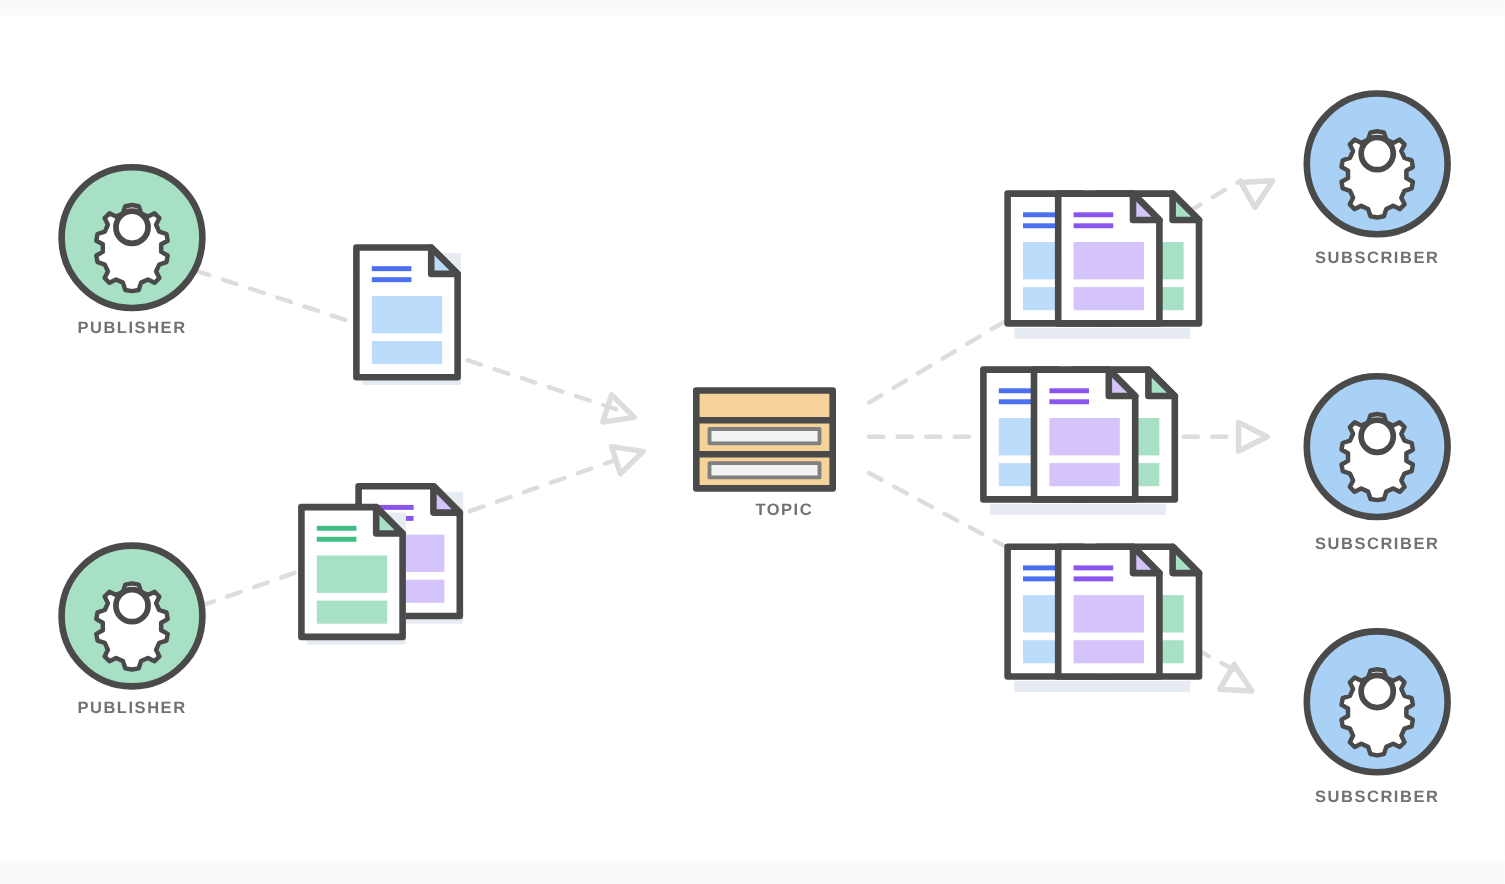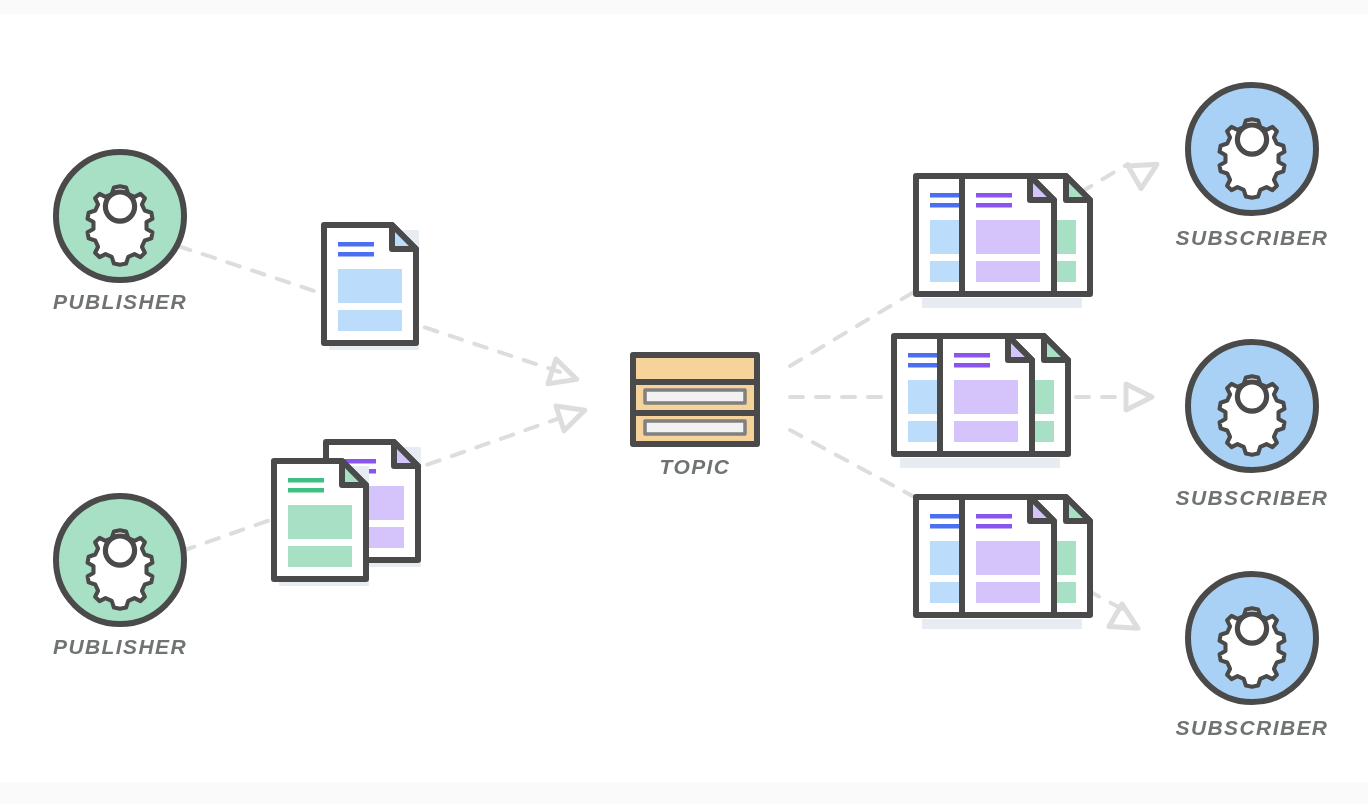--- a/index.html
+++ b/index.html
@@ -1,21 +1,21 @@
 <!DOCTYPE html>
 <html><head>
 <meta charset="utf-8">
 <style>
   html,body{margin:0;padding:0;background:#fafafa;}
   body{font-family:"Liberation Sans","DejaVu Sans",sans-serif;}
   #stage{position:relative;width:1368px;height:804px;background:#ffffff;overflow:hidden;
          border-top:14px solid #fafafa;border-bottom:22px solid #fafafa;box-sizing:border-box;}
   #art{position:absolute;left:0;top:0;width:1368px;height:804px;}
-  .lbl{position:absolute;color:#6f7372;font-size:21px;letter-spacing:1.4px;
-       font-weight:600;white-space:nowrap;transform:translateX(-50%);font-style:italic;}
+  .lbl{position:absolute;color:#6f7372;font-size:15px;letter-spacing:1.4px;
+       font-weight:600;white-space:nowrap;transform:translateX(-50%);}
 </style>
 </head>
 <body>
 
 <div id="stage">
 
   <svg id="art" viewBox="0 0 1368 804" xmlns="http://www.w3.org/2000/svg">
 
     <defs>
 
@@ -169,18 +169,18 @@
     <g>
       <circle cx="1252" cy="624" r="64" fill="#a8d1f5" stroke="#4a4a4a" stroke-width="6"></circle>
       <g transform="translate(1252,636)">
           <use href="#gear"></use>
         </g>
     </g>
   </svg>
 
   <div class="lbl" style="left:120px;top:276px;">PUBLISHER</div>
   <div class="lbl" style="left:120px;top:621px;">PUBLISHER</div>
-  <div class="lbl" style="left:695px;top:441px;">TOPIC</div>
+  <div class="lbl" style="left:713px;top:441px;">TOPIC</div>
   <div class="lbl" style="left:1252px;top:212px;">SUBSCRIBER</div>
   <div class="lbl" style="left:1252px;top:472px;">SUBSCRIBER</div>
   <div class="lbl" style="left:1252px;top:702px;">SUBSCRIBER</div>
 
 </div>
 
 </body></html>

